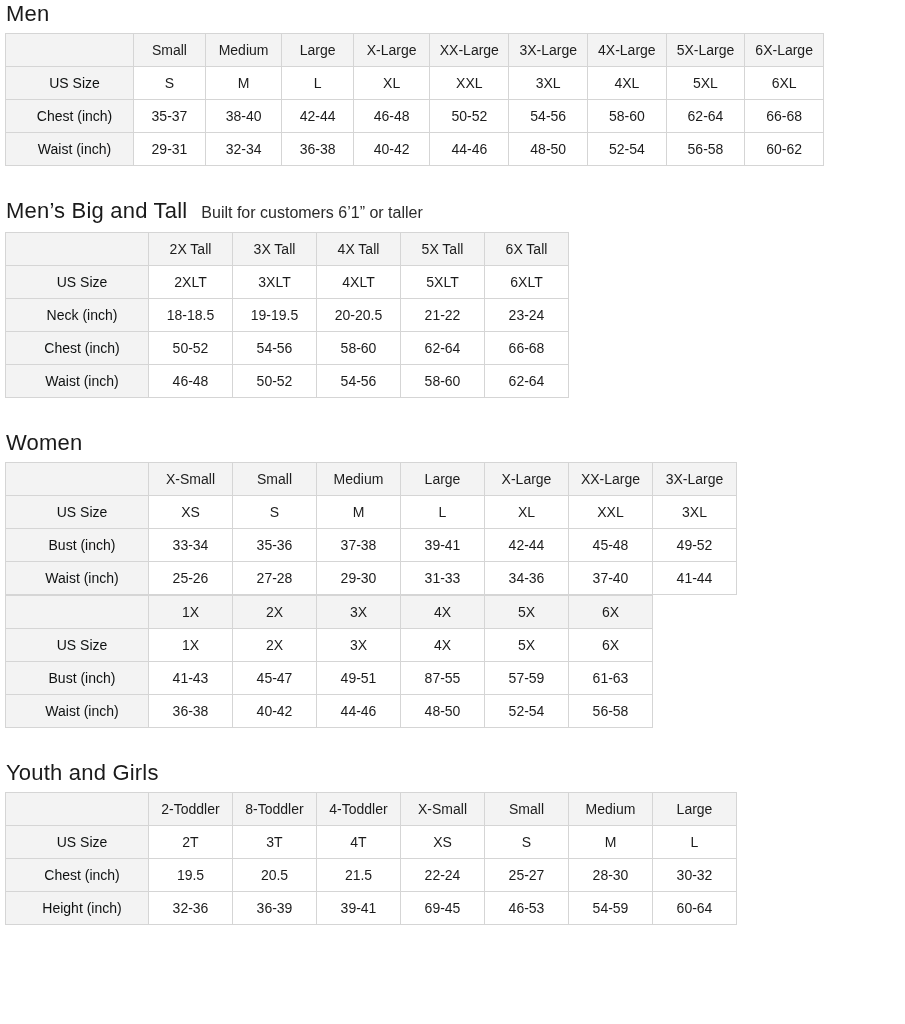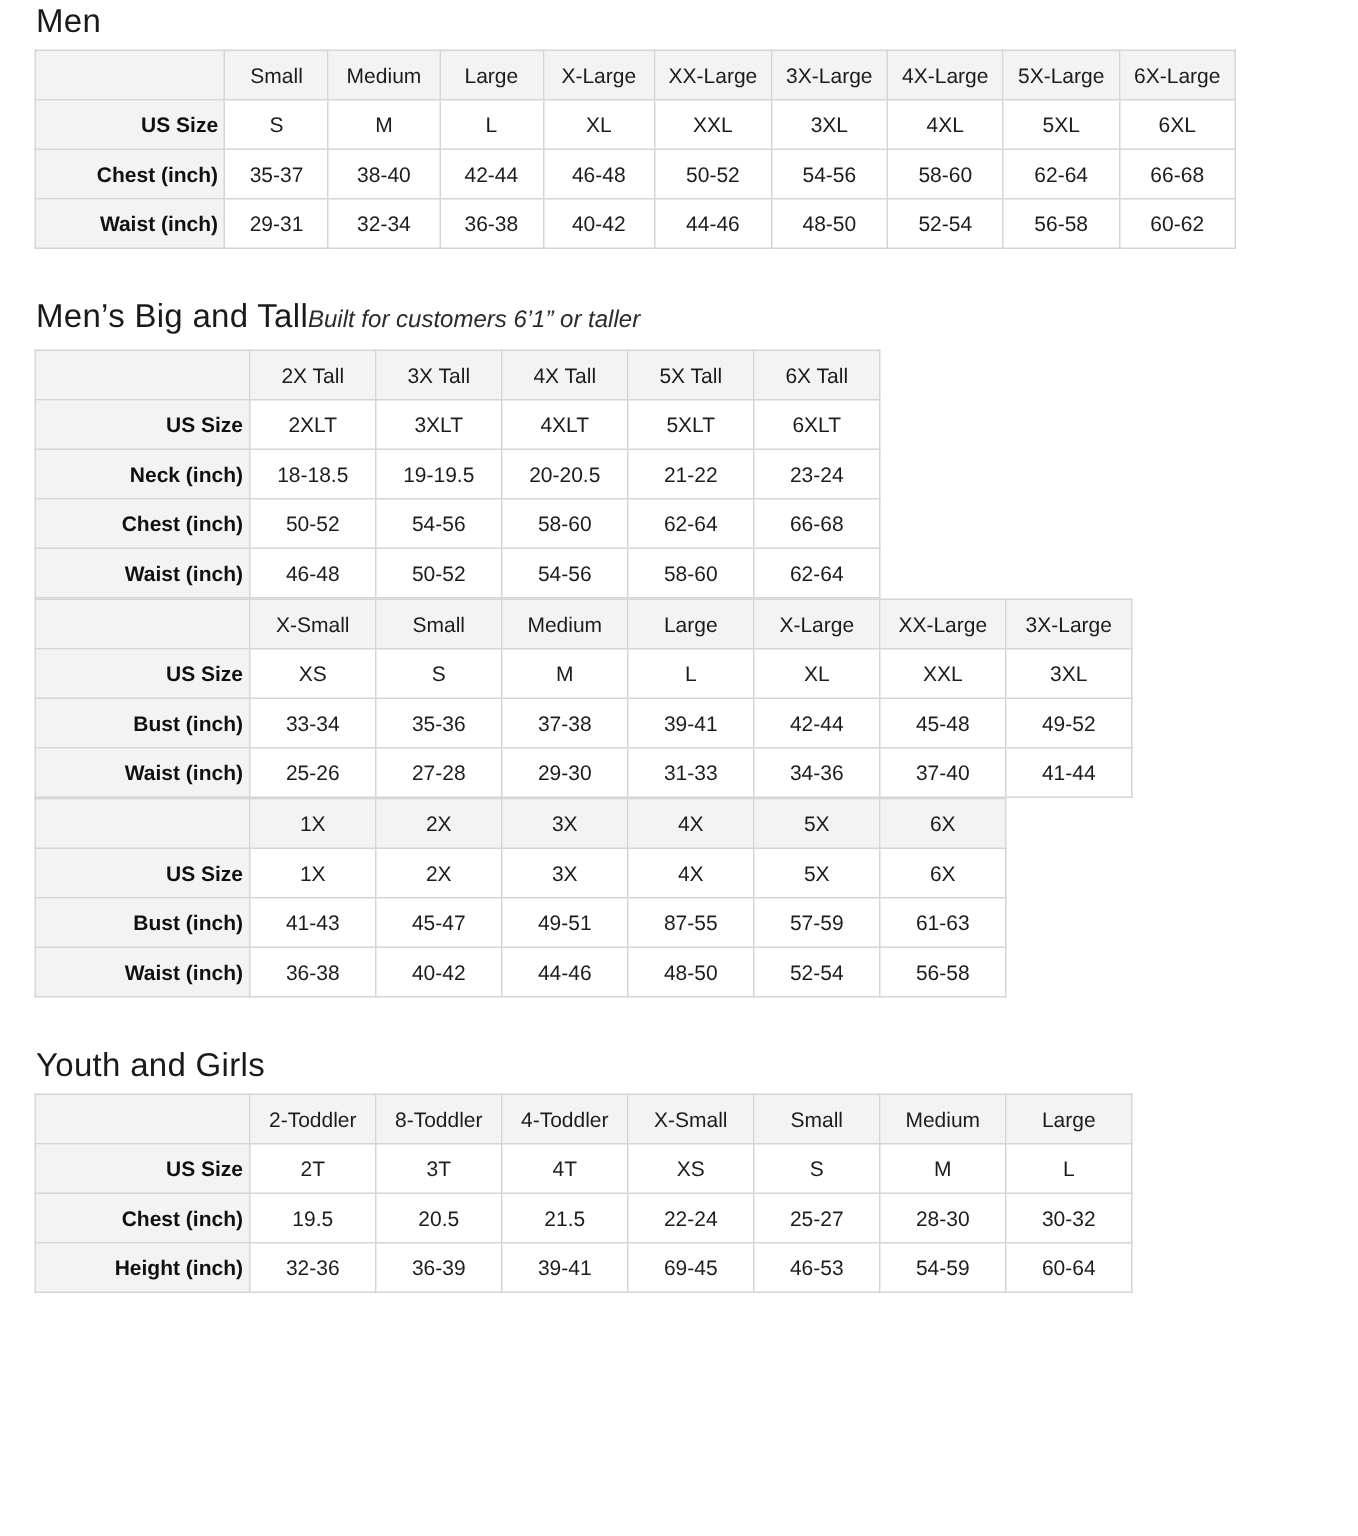--- a/index.html
+++ b/index.html
@@ -13,39 +13,39 @@
   html,body{
     margin:0;
     padding:0;
     background:#ffffff;
     width:905px;
     height:1024px;
     overflow:hidden;
     font-family:"Liberation Sans","DejaVu Sans",sans-serif;
   }
   #size-chart{
-    padding:1px 0 0 23px;
+    padding:1px 0 0 5px;
     width:824px;
   }
   section{margin:0;}
   h2.section-title{
     margin:32px 0 6px 1px;
     font-size:22px;
     line-height:26px;
     font-weight:400;
     color:var(--title-color);
     white-space:pre-wrap;
     letter-spacing:0.2px;
   }
   section:first-child h2.section-title{margin-top:0;}
   h2.section-title .note{
     font-size:16px;
-    font-style:italic;
     font-weight:400;
     color:#2b2b2b;
+    margin-left:14px;
     letter-spacing:0;
   }
   table.size-table{
     border-collapse:collapse;
     table-layout:fixed;
   }
   table.size-table th,
   table.size-table td{
     border:1px solid var(--border-color);
     height:33px;
@@ -59,23 +59,23 @@
   table.size-table col.label-col{width:143px;}
   table.size-table col.data-col{width:84px;}
   table.size-table thead th{
     background:var(--header-bg);
     font-weight:400;
     color:var(--data-color);
     margin-left:48px;
   }
   table.size-table th.row-label{
     background:var(--header-bg);
-    font-weight:700;
+    font-weight:400;
     color:var(--label-color);
-    text-align:right;
+    text-align:center;
     padding-left:14px;
   }
   table.size-table td.data-cell{
     background:#ffffff;
     color:var(--data-color);
   }
 </style>
 </head>
 <body style="background: rgb(255, 255, 255);">
 
@@ -202,20 +202,21 @@
             <td class="data-cell">50-52</td>
             <td class="data-cell">54-56</td>
             <td class="data-cell">58-60</td>
             <td class="data-cell">62-64</td>
           </tr>
         </tbody>
       </table>
   </section>
 
   <section>
+    <h2 class="section-title"><span>Women</span></h2>
     <table class="size-table">
         <colgroup>
           <col class="label-col">
           <col class="data-col">
           <col class="data-col">
           <col class="data-col">
           <col class="data-col">
           <col class="data-col">
           <col class="data-col">
           <col class="data-col">

